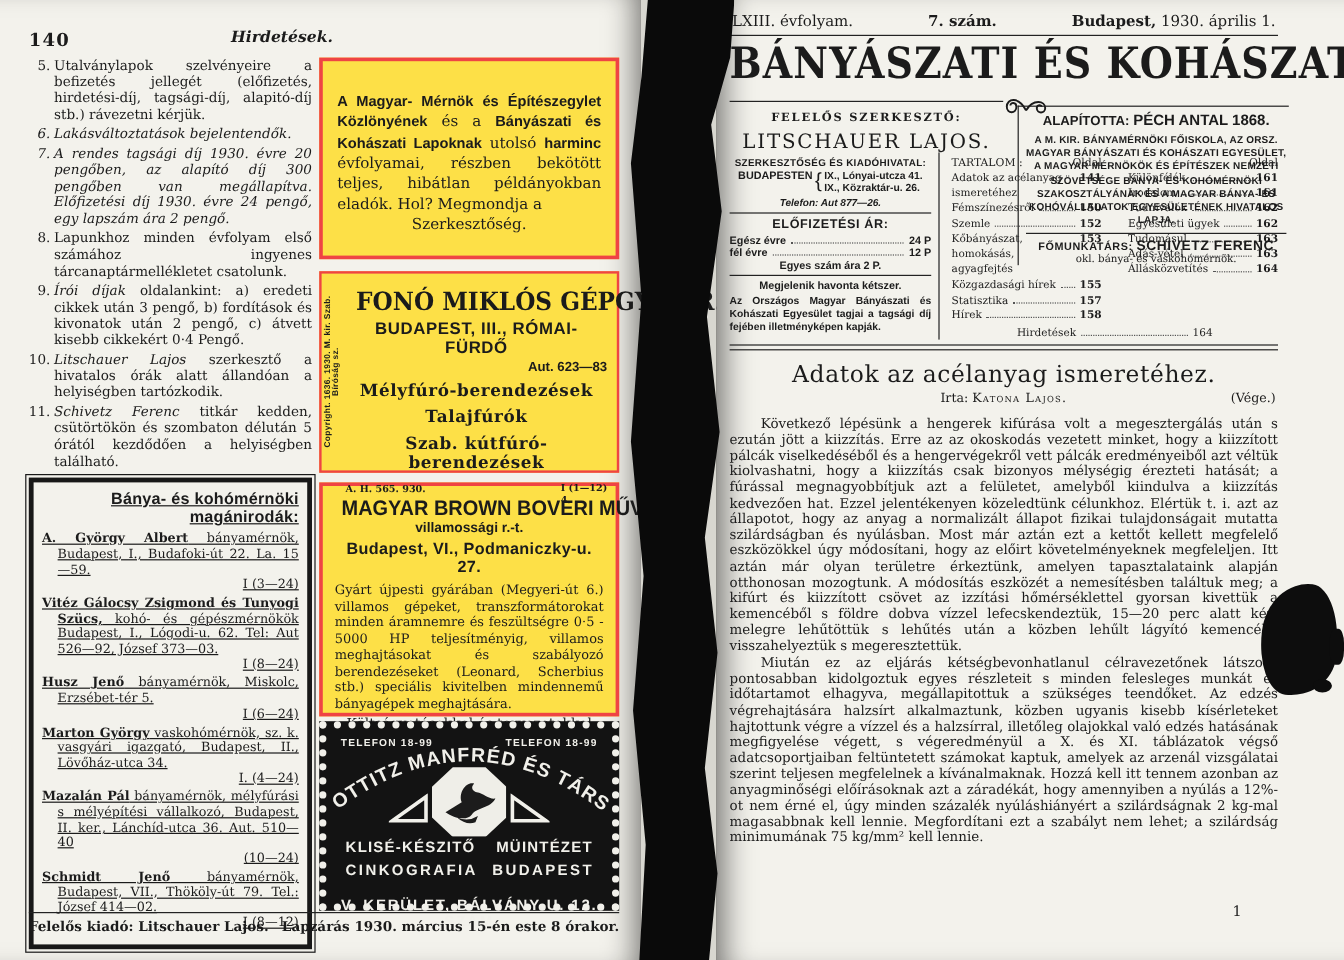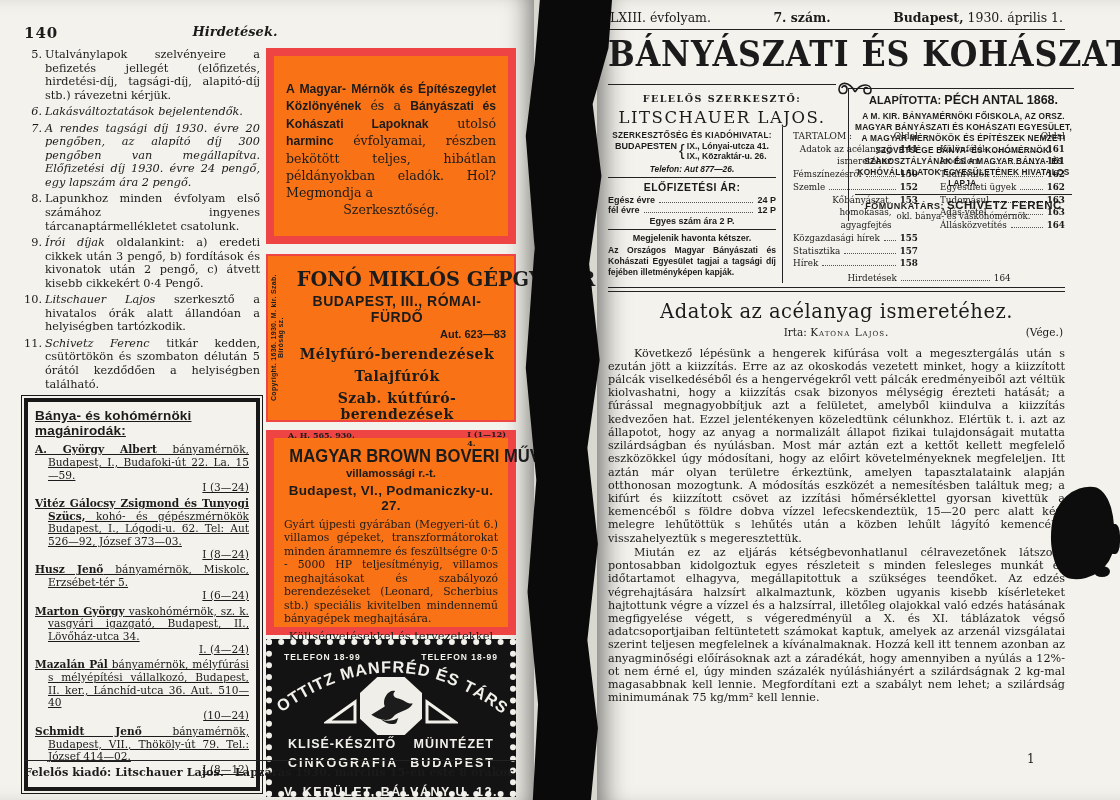--- a/index.html
+++ b/index.html
@@ -25,29 +25,29 @@
   .lp-running{position:absolute;left:150px;top:24px;width:170px;text-align:center;font-size:13px;font-weight:bold;font-style:italic;}
   .lp-col{position:absolute;top:48px;}
   .lp-col-left{left:24px;width:236px;}
   .lp-col-right{left:266px;width:250px;}
 
   .notice{position:relative;padding-left:21px;margin-bottom:3px;font-size:11.3px;line-height:1.2;text-align:justify;}
   .notice .num{position:absolute;left:0;top:0;width:18px;text-align:right;}
   .notice.italic, .notice .lead{font-style:italic;}
 
   .offices{margin-top:7px;border:4px solid #181818;outline:1px solid #181818;outline-offset:2px;padding:6px 7px 8px;background:#f3f2ec;}
-  .offices-title{text-align:left;font-weight:bold;font-size:13.5px;text-decoration:underline;font-family:"Liberation Sans",sans-serif;margin-bottom:5px;letter-spacing:.2px;}
+  .offices-title{text-align:right;font-weight:bold;font-size:13.5px;text-decoration:underline;font-family:"Liberation Sans",sans-serif;margin-bottom:5px;letter-spacing:.2px;}
   .office-entry{font-size:10.6px;line-height:1.2;padding-left:13px;text-indent:-13px;margin-bottom:3px;text-align:justify;text-decoration:underline;}
   .office-entry b{font-weight:bold;}
   .office-entry .ref{display:block;text-align:right;text-indent:0;}
 
   .hirdessen{margin-top:9px;background:#131313;color:#f1f0ea;position:relative;padding:14px 12px 16px;height:172px;}
   .hirdessen::after{content:"";position:absolute;inset:5px;border:2px solid #f1f0ea;pointer-events:none;}
 
-  .adbox{border:8px solid #ef4444;background:#f97316;}
+  .adbox{border:3px solid #ef4444;background:#fde047;}
   .gazette{padding:24px 12px 18px;font-size:12.6px;line-height:1.35;text-align:justify;}
   .gazette .b{font-weight:bold;font-family:"Liberation Sans",sans-serif;font-size:12.2px;}
   .gazette .center{display:block;text-align:center;text-indent:0;}
 
   .fono{margin-top:10px;border-width:2px;position:relative;padding:10px 8px 6px 20px;height:148px;}
   .fono-side{position:absolute;left:2px;top:4px;bottom:4px;width:12px;font-size:7px;font-weight:bold;writing-mode:vertical-rl;transform:rotate(180deg);text-align:center;letter-spacing:.3px;font-family:"Liberation Sans",sans-serif;}
   .fono-title{font-family:"DejaVu Serif",serif;font-weight:bold;font-size:21px;text-align:center;transform:scaleX(.92);transform-origin:center;white-space:nowrap;letter-spacing:0px;}
   .fono-l2{font-family:"Liberation Sans",sans-serif;font-weight:bold;font-size:14px;text-align:center;margin-top:2px;letter-spacing:.5px;}
   .fono-phone{font-family:"Liberation Sans",sans-serif;font-weight:bold;font-size:11px;text-align:right;margin-top:3px;}
   .fono-prod{font-weight:bold;font-size:14px;text-align:center;margin-top:6px;letter-spacing:.5px;}
@@ -107,21 +107,21 @@
   .ob-tel{font-style:italic;font-weight:bold;font-size:8.4px;text-align:center;margin-top:2px;}
   .ob-hr{border:0;border-top:1.2px solid #222;margin:3px 0;}
   .ob-sub{font-weight:bold;font-size:10.5px;text-align:center;letter-spacing:.5px;margin:1px 0 2px;}
   .ob-row{display:flex;align-items:baseline;font-weight:bold;font-size:9px;}
   .leader{flex:1;border-bottom:1.4px dotted #555;margin:0 4px 2px;}
   .ob-center{text-align:center;font-weight:bold;font-size:9px;margin-top:1px;}
   .ob-note{font-weight:bold;font-size:8.6px;line-height:1.3;text-align:justify;margin-top:2px;}
   .toc{flex:1;padding:4px 0 0 10px;}
   .toc-cols{display:flex;}
   .toc-col{flex:1;}
-  .toc-col.first{margin-right:22px;text-align:right;}
+  .toc-col.first{margin-right:22px;}
   .toc-head{display:flex;justify-content:space-between;font-size:9px;margin-bottom:2px;}
   .toc-row{display:flex;align-items:baseline;font-size:8.8px;line-height:1.45;}
   .toc-row .pg{font-weight:bold;}
   .toc-bottom{display:flex;align-items:baseline;font-size:8.8px;width:60%;margin:3px auto 0;}
   .dbl-rule{border-top:1.4px solid #222;border-bottom:1.4px solid #222;height:2.5px;margin-top:4px;}
   .art-title{text-align:center;font-size:19.5px;margin-top:8px;letter-spacing:.5px;}
   .art-byline{position:relative;text-align:center;font-size:10.5px;margin-top:3px;}
   .art-byline .name{font-variant:small-caps;letter-spacing:1px;}
   .art-vege{position:absolute;right:2px;top:0;font-size:10.5px;}
   .art-body{margin-top:9px;font-size:11.2px;line-height:1.18;text-align:justify;}

